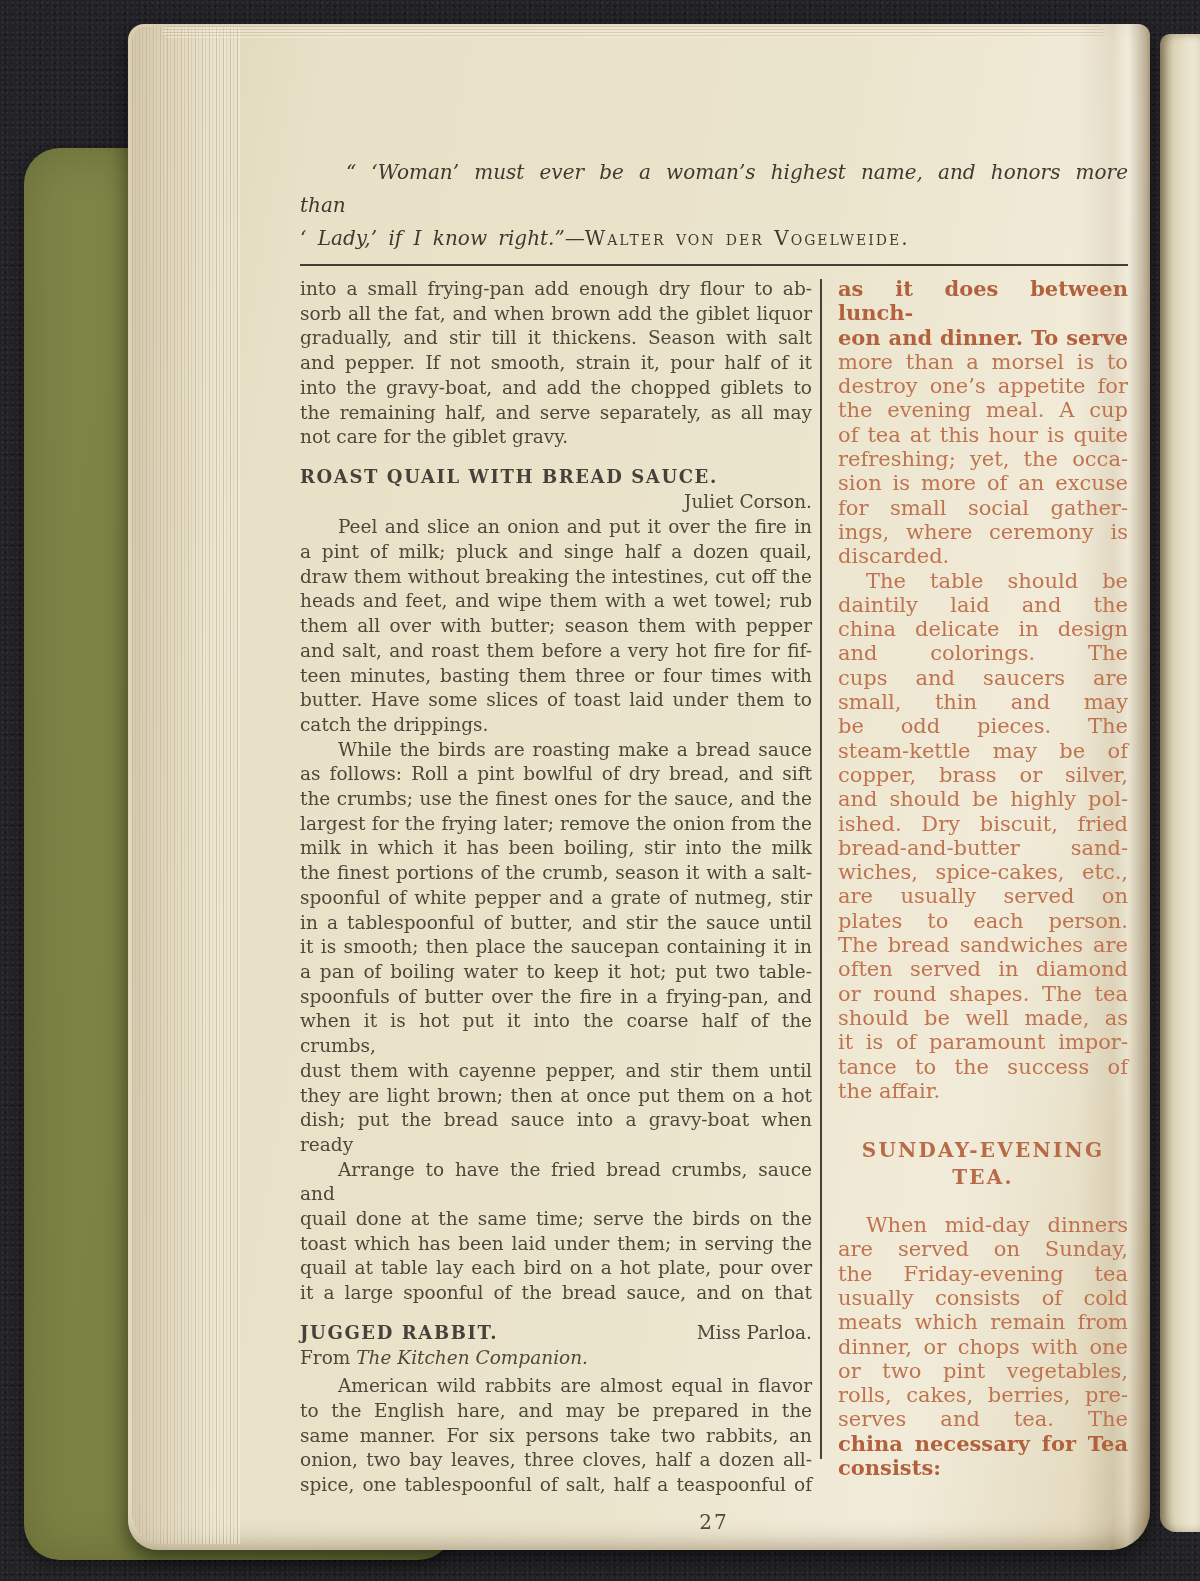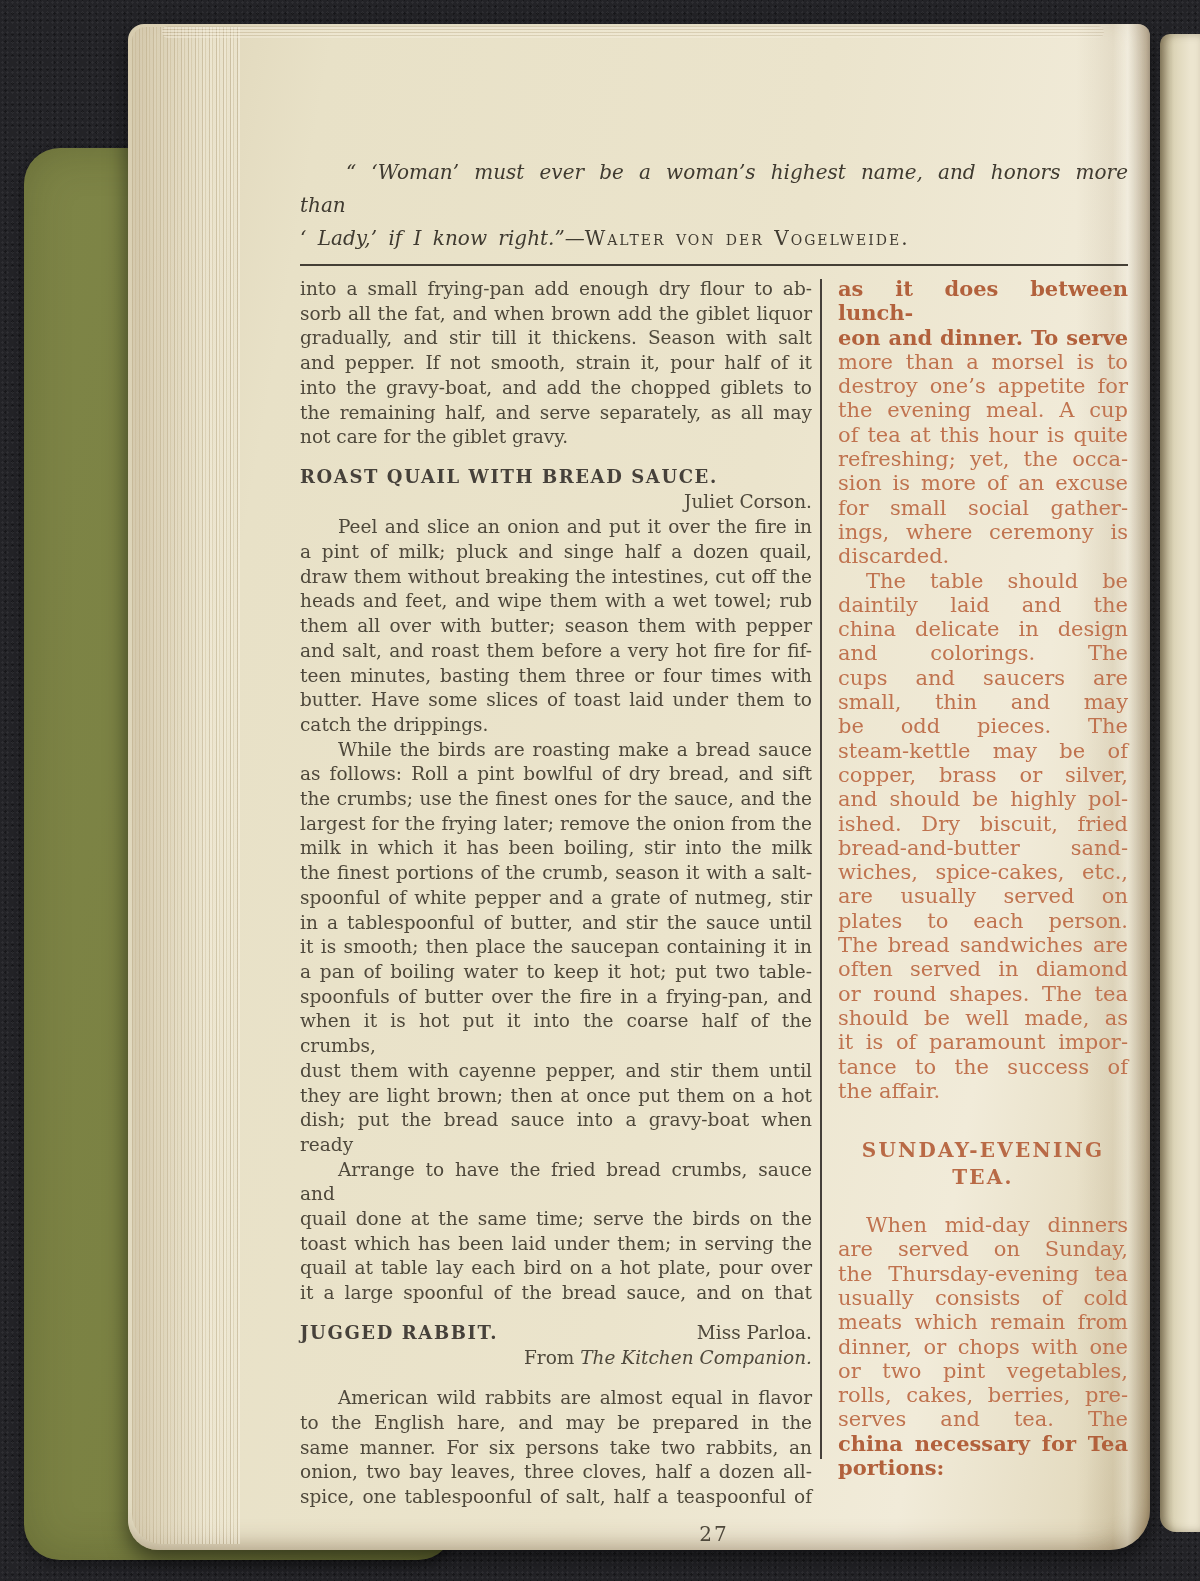--- a/index.html
+++ b/index.html
@@ -68,21 +68,21 @@
   .col-right{width:290px;font-size:21px;line-height:24.3px;color:#c0734f;}
   .jline{text-align:justify;text-align-last:justify;white-space:normal;}
   .jline.end{text-align-last:left;}
   .col-left .jline.indent{text-indent:38px;}
   .col-right .jline.indent{text-indent:28px;}
   .jline.bold{font-weight:bold;color:#b2613c;}
   .h1{font-weight:bold;letter-spacing:1.6px;font-size:18px;color:#46413a;margin-top:15px;}
   .byline{text-align:right;margin-bottom:1px;}
   .hrow{display:flex;justify-content:space-between;align-items:baseline;margin-top:15px;}
   .hrow .ht{font-weight:bold;letter-spacing:1.6px;font-size:18px;color:#46413a;}
-  .citalic{text-align:right;margin-bottom:16px;}
+  .citalic{text-align:left;margin-bottom:4px;}
   .citalic i{font-style:italic;}
   .hcenter{text-align:center;font-weight:bold;letter-spacing:2.2px;font-size:20px;color:#b96a46;margin:34px 0 22px 0;line-height:27px;}
   .page-num{text-align:center;margin-top:12px;font-size:20px;letter-spacing:2px;color:#4e483b;}
 </style>
 </head>
 <body>
 
 <div class="stage">
   <div class="green-cover"></div>
   <div class="back-page"></div>
@@ -196,28 +196,28 @@
               <div class="jline">tance to the success of</div>
               <div class="jline end">the affair.</div>
             </div>
             <div class="hcenter">
               <div>SUNDAY-EVENING</div>
               <div>TEA.</div>
             </div>
             <div class="para">
               <div class="jline indent">When mid-day dinners</div>
               <div class="jline">are served on Sunday,</div>
-              <div class="jline">the Thursday-evening tea</div>
+              <div class="jline">the Friday-evening tea</div>
               <div class="jline">usually consists of cold</div>
               <div class="jline">meats which remain from</div>
               <div class="jline">dinner, or chops with one</div>
               <div class="jline">or two pint vegetables,</div>
               <div class="jline">rolls, cakes, berries, pre-</div>
               <div class="jline">serves and tea.   The</div>
               <div class="jline bold">china necessary for Tea</div>
-              <div class="jline end bold">portions:</div>
+              <div class="jline end bold">consists:</div>
             </div>
           </div>
       </div>
       <div class="page-num">27</div>
     </div>
   </div>
 </div>
 
 </body></html>

